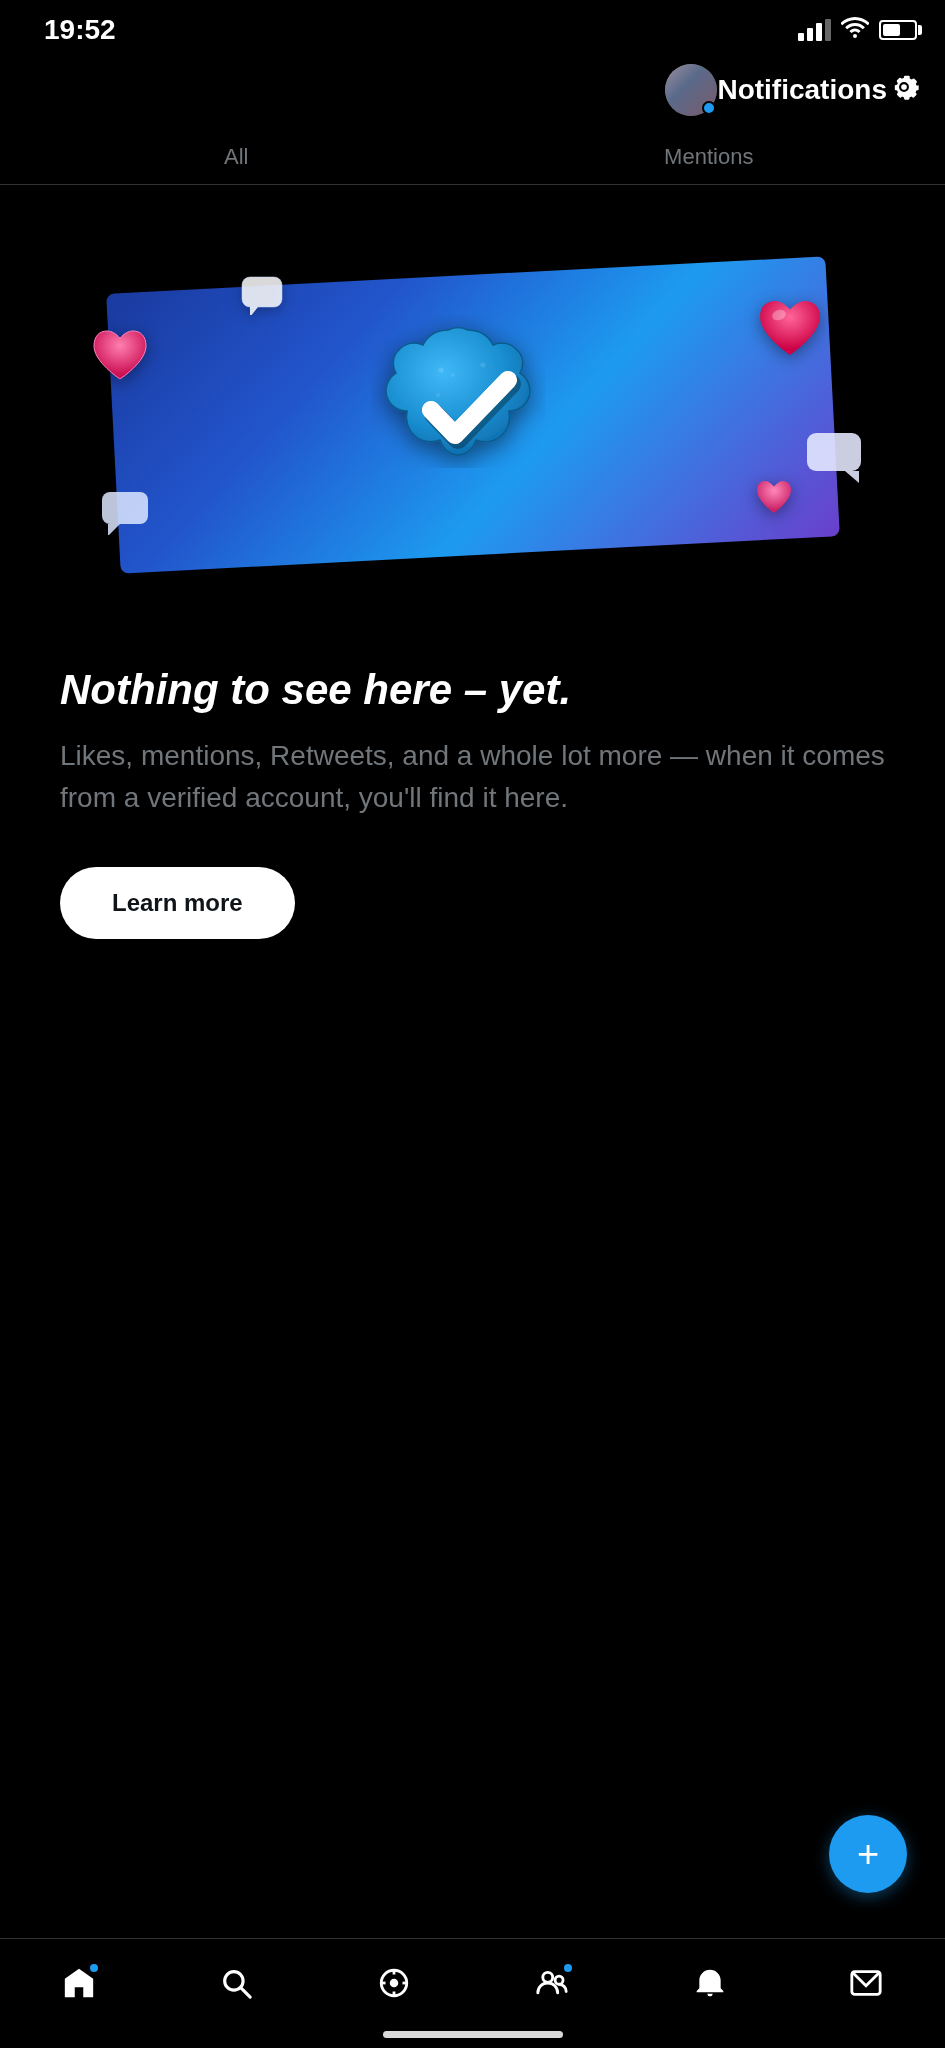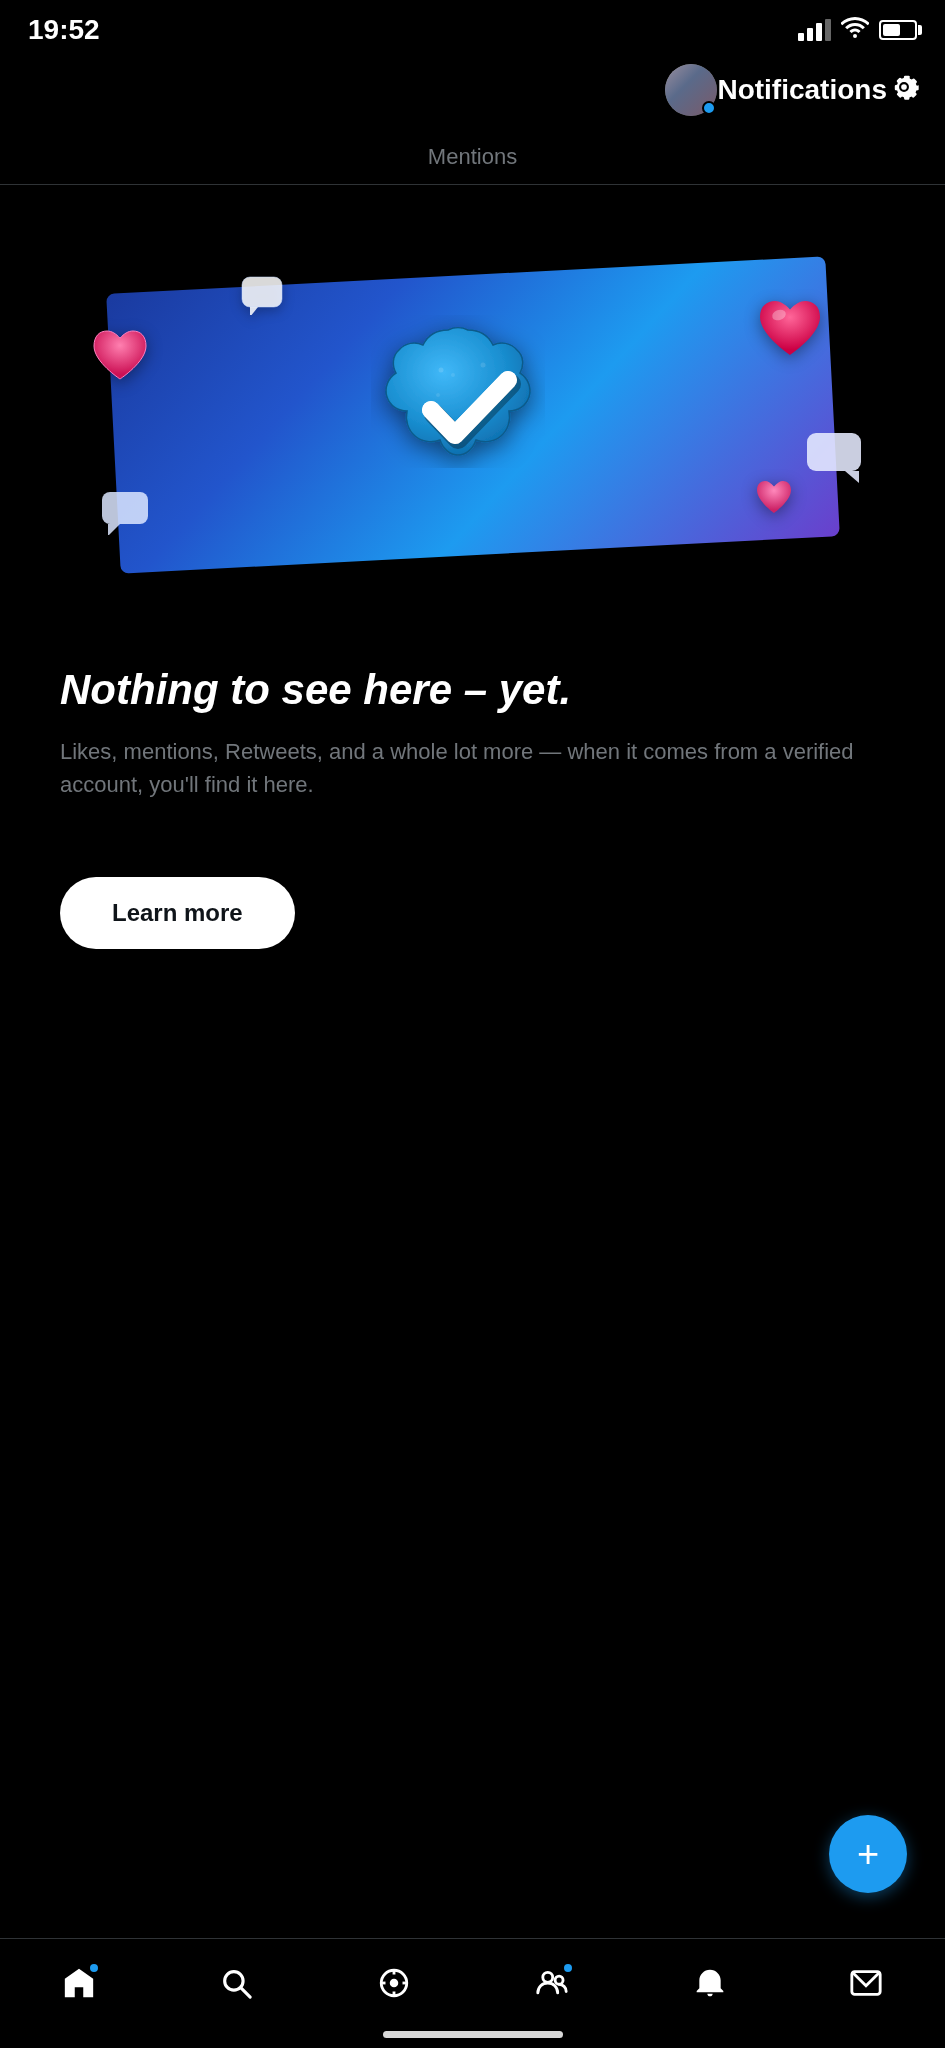--- a/index.html
+++ b/index.html
@@ -15,20 +15,21 @@
       position: relative;
     }
 
     
     .status-bar {
       display: flex;
       justify-content: space-between;
       align-items: center;
       padding: 14px 28px 8px;
       height: 54px;
+      margin-left: 16px;
     }
     .status-time {
       font-size: 28px;
       font-weight: 700;
       color: #fff;
     }
     .status-icons {
       display: flex;
       align-items: center;
       gap: 10px;
@@ -247,24 +248,24 @@
     }
     .nothing-title {
       font-size: 42px;
       font-weight: 800;
       color: #fff;
       line-height: 1.2;
       margin-bottom: 20px;
       font-style: italic;
     }
     .nothing-desc {
-      font-size: 22px;
+      font-size: 28px;
       color: #71767b;
       line-height: 1.5;
-      margin-bottom: 76px;
+      margin-bottom: 48px;
     }
 
     
     .learn-more-btn {
       background: #ffffff;
       color: #0f1419;
       border: none;
       border-radius: 50px;
       padding: 22px 52px;
       font-size: 24px;
@@ -373,20 +374,21 @@
   </div>
   <span class="header-title">Notifications</span>
   <span class="gear-icon">
     <svg width="34" height="34" viewBox="0 0 24 24" fill="white">
       <path d="M12 8.5a3.5 3.5 0 1 1 0 7 3.5 3.5 0 0 1 0-7zm0 1.5a2 2 0 1 0 0 4 2 2 0 0 0 0-4zm9.94 1.12l-1.06-.16a8.96 8.96 0 0 0-.54-1.3l.63-.87a.75.75 0 0 0-.08-1l-1.58-1.58a.75.75 0 0 0-1-.08l-.87.63a8.96 8.96 0 0 0-1.3-.54l-.16-1.06A.75.75 0 0 0 15.25 4h-2.5a.75.75 0 0 0-.74.62l-.16 1.06c-.46.14-.9.32-1.3.54l-.87-.63a.75.75 0 0 0-1 .08L7.1 7.25a.75.75 0 0 0-.08 1l.63.87c-.22.4-.4.84-.54 1.3l-1.06.16A.75.75 0 0 0 5.5 11.4v2.2c0 .38.27.7.65.74l1.06.16c.14.46.32.9.54 1.3l-.63.87a.75.75 0 0 0 .08 1l1.58 1.58a.75.75 0 0 0 1 .08l.87-.63c.4.22.84.4 1.3.54l.16 1.06c.05.37.37.65.74.65h2.2c.38 0 .7-.27.74-.65l.16-1.06c.46-.14.9-.32 1.3-.54l.87.63a.75.75 0 0 0 1-.08l1.58-1.58a.75.75 0 0 0 .08-1l-.63-.87c.22-.4.4-.84.54-1.3l1.06-.16a.75.75 0 0 0 .62-.74v-2.2a.75.75 0 0 0-.62-.74z"></path>
     </svg>
   </span>
 </div>
 
 <div class="tabs">
+  <div class="tab">All</div>
   <div class="tab">Mentions</div>
 </div>
 
 <div class="hero-image">
   <div class="hero-canvas">
 
     <div class="banner-bg"></div>
 
     <div class="heart-tl">
       <svg width="60" height="58" viewBox="0 0 60 58">

